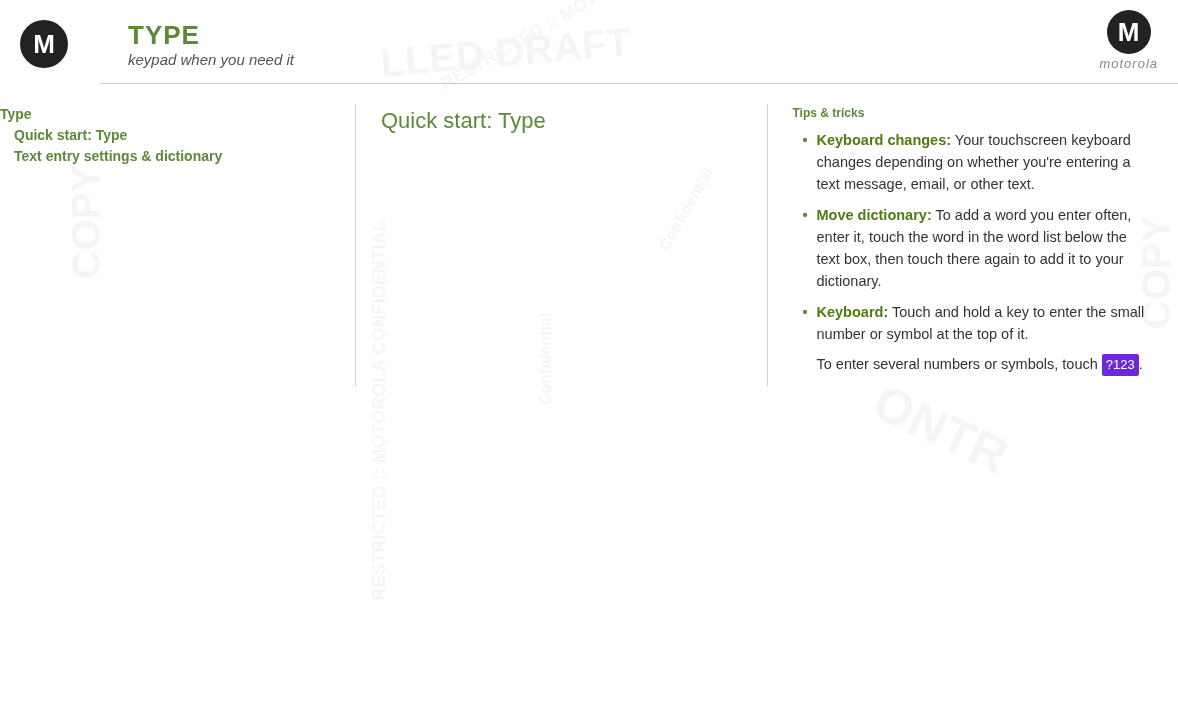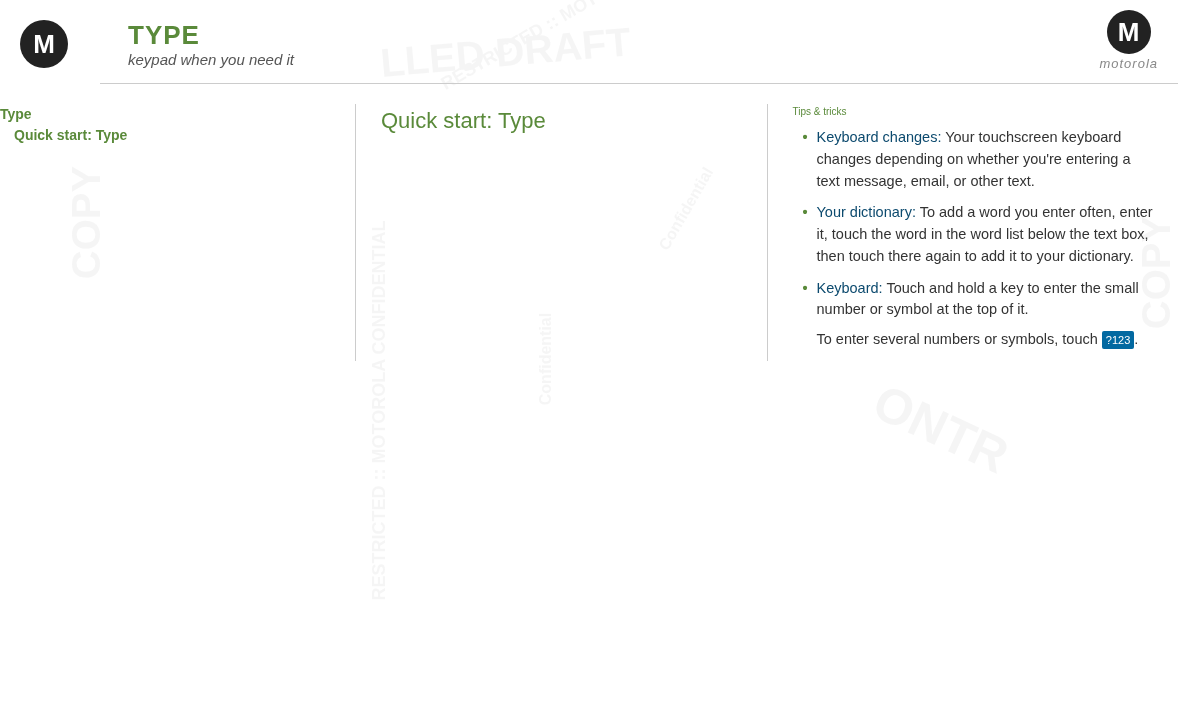--- a/index.html
+++ b/index.html
@@ -120,52 +120,52 @@
       position: relative;
     }
     .col h2 {
       color: #5a8a3a;
       font-size: 22px;
       font-weight: normal;
       margin-bottom: 8px;
     }
     .col h3 {
       color: #5a8a3a;
-      font-size: 10px;
-      font-weight: normal;
+      font-size: 12px;
+      font-weight: bold;
       margin-bottom: 6px;
     }
     .bullet-list {
       margin: 8px 0 8px 18px;
     }
     .bullet-item {
       position: relative;
       padding-left: 14px;
       margin-bottom: 10px;
     }
     .bullet-item::before {
       content: "•";
       position: absolute;
       left: 0;
       color: #5a8a3a;
       font-weight: bold;
     }
     .bullet-label {
-      color: #0c4a6e;
-      font-weight: normal;
+      color: #4d7c0f;
+      font-weight: bold;
     }
     .back-icon-inline {
       display: inline-block;
       vertical-align: middle;
     }
     .sym-key {
       display: inline-block;
-      background: #0369a1;
+      background: #6d28d9;
       color: #fff;
-      font-size: 11px;
+      font-size: 13px;
       padding: 1px 4px;
       border-radius: 2px;
       vertical-align: middle;
     }
     .date-stamp {
       position: absolute;
       top: 240px;
       left: 100px;
       font-size: 28px;
       color: #bbb;
@@ -202,20 +202,21 @@
   </div>
 </div>
 <div class="divider"></div>
 
 <div class="main">
 
   <div class="sidebar">
     <div class="toc">
       <div>Type</div>
       <div class="indent">Quick start: Type</div>
+      <div class="indent">Text entry settings &amp; dictionary</div>
     </div>
 
   </div>
 
   <div class="col-divider"></div>
 
   <div class="col" style="max-width:410px">
     <h2>Quick start: Type</h2>
     <div class="bullet-list">
     </div>
@@ -225,21 +226,21 @@
 
   <div class="col-divider"></div>
 
   <div class="col" style="max-width:400px;padding-right:15px">
     <h3>Tips &amp; tricks</h3>
     <div class="bullet-list" style="margin-left:10px">
       <div class="bullet-item">
         <span class="bullet-label">Keyboard changes:</span><span> Your touchscreen keyboard changes depending on whether you're entering a text message, email, or other text.</span>
       </div>
       <div class="bullet-item">
-        <span class="bullet-label">Your dictionary:</span><span> To add a word you enter often, enter it, touch the word in the word list below the text box, then touch there again to add it to your dictionary.</span>
+        <span class="bullet-label">Move dictionary:</span><span> To add a word you enter often, enter it, touch the word in the word list below the text box, then touch there again to add it to your dictionary.</span>
       </div>
       <div class="bullet-item">
         <span class="bullet-label">Keyboard:</span><span> Touch and hold a key to enter the small number or symbol at the top of it.</span>
         <p style="margin-top:8px">
           <span>To enter several numbers or symbols, touch </span><span class="sym-key">?123</span><span>.</span>
         </p>
       </div>
     </div>
   </div>
 </div>

